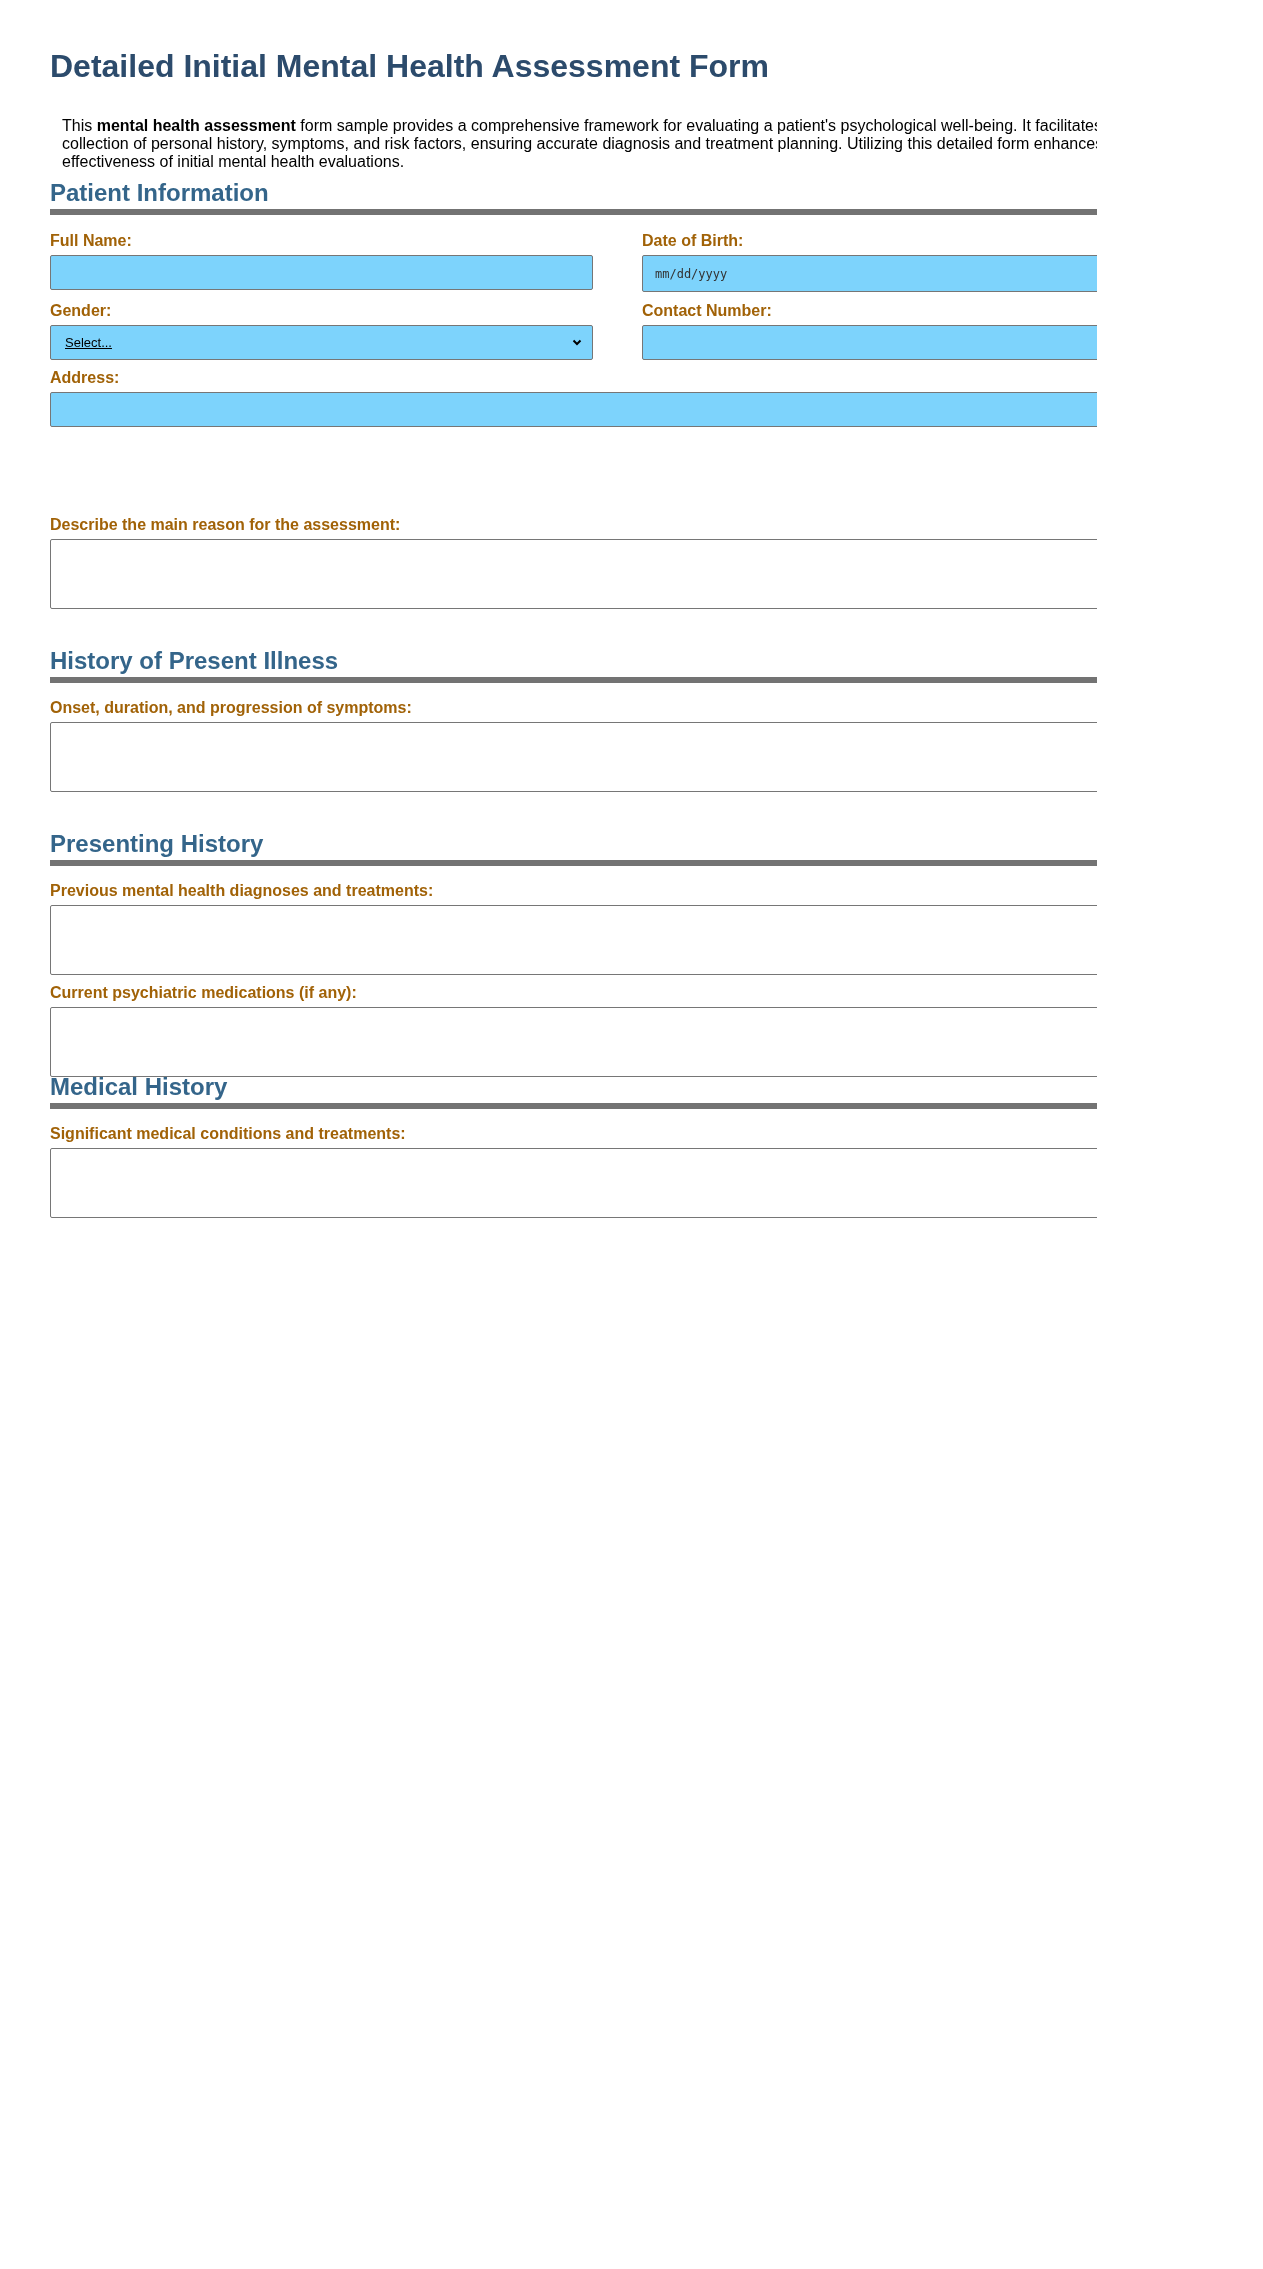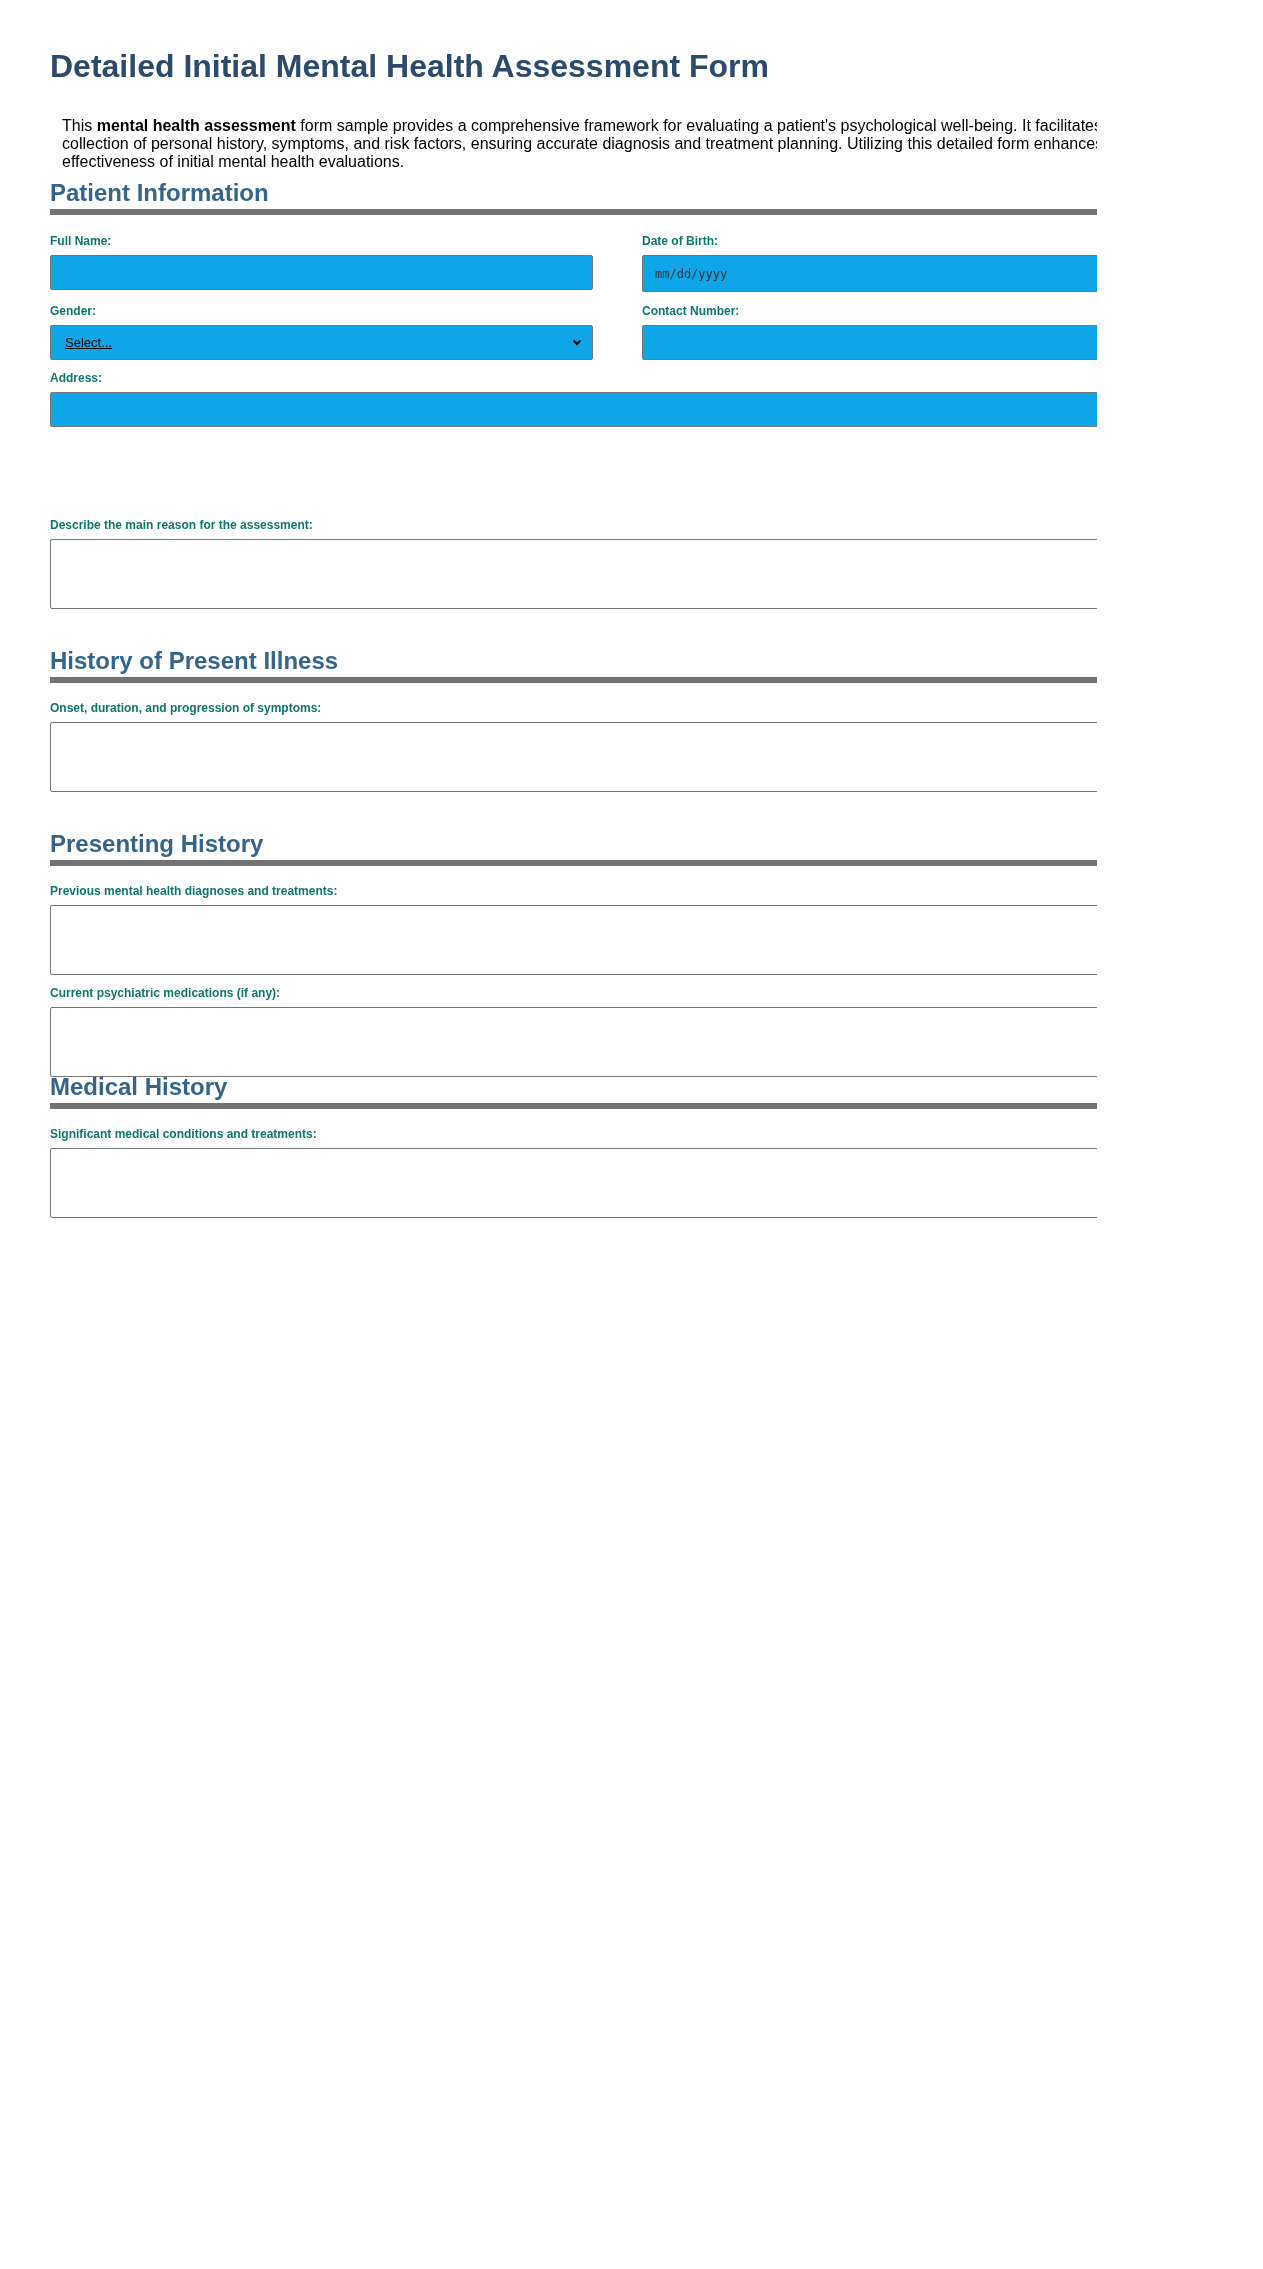--- a/index.html
+++ b/index.html
@@ -60,34 +60,34 @@
       font-size: 24px;
       font-weight: bold;
       color: #34658a;
       height: 30px;
       line-height: 30px;
       padding-bottom: 1px;
       border-bottom: 6px solid #737373;
     }
     .field-label {
       display: block;
-      font-size: 12px;
+      font-size: 16px;
       font-weight: bold;
       line-height: 18px;
-      color: #0f766e;
+      color: #a16207;
       position: absolute;
       white-space: nowrap;
     }
     .text-input, .select-input, .date-input {
       position: absolute;
       box-sizing: border-box;
       height: 35px;
       border: 1px solid #767676;
       border-radius: 2px;
-      background: #0ea5e9;
+      background: #7dd3fc;
       font-family: "Liberation Sans", sans-serif;
       font-size: 13px;
       padding: 0 12px;
       outline: none;
     }
     .date-input {
       height: 37px;
       display: flex;
       align-items: center;
       justify-content: space-between;

